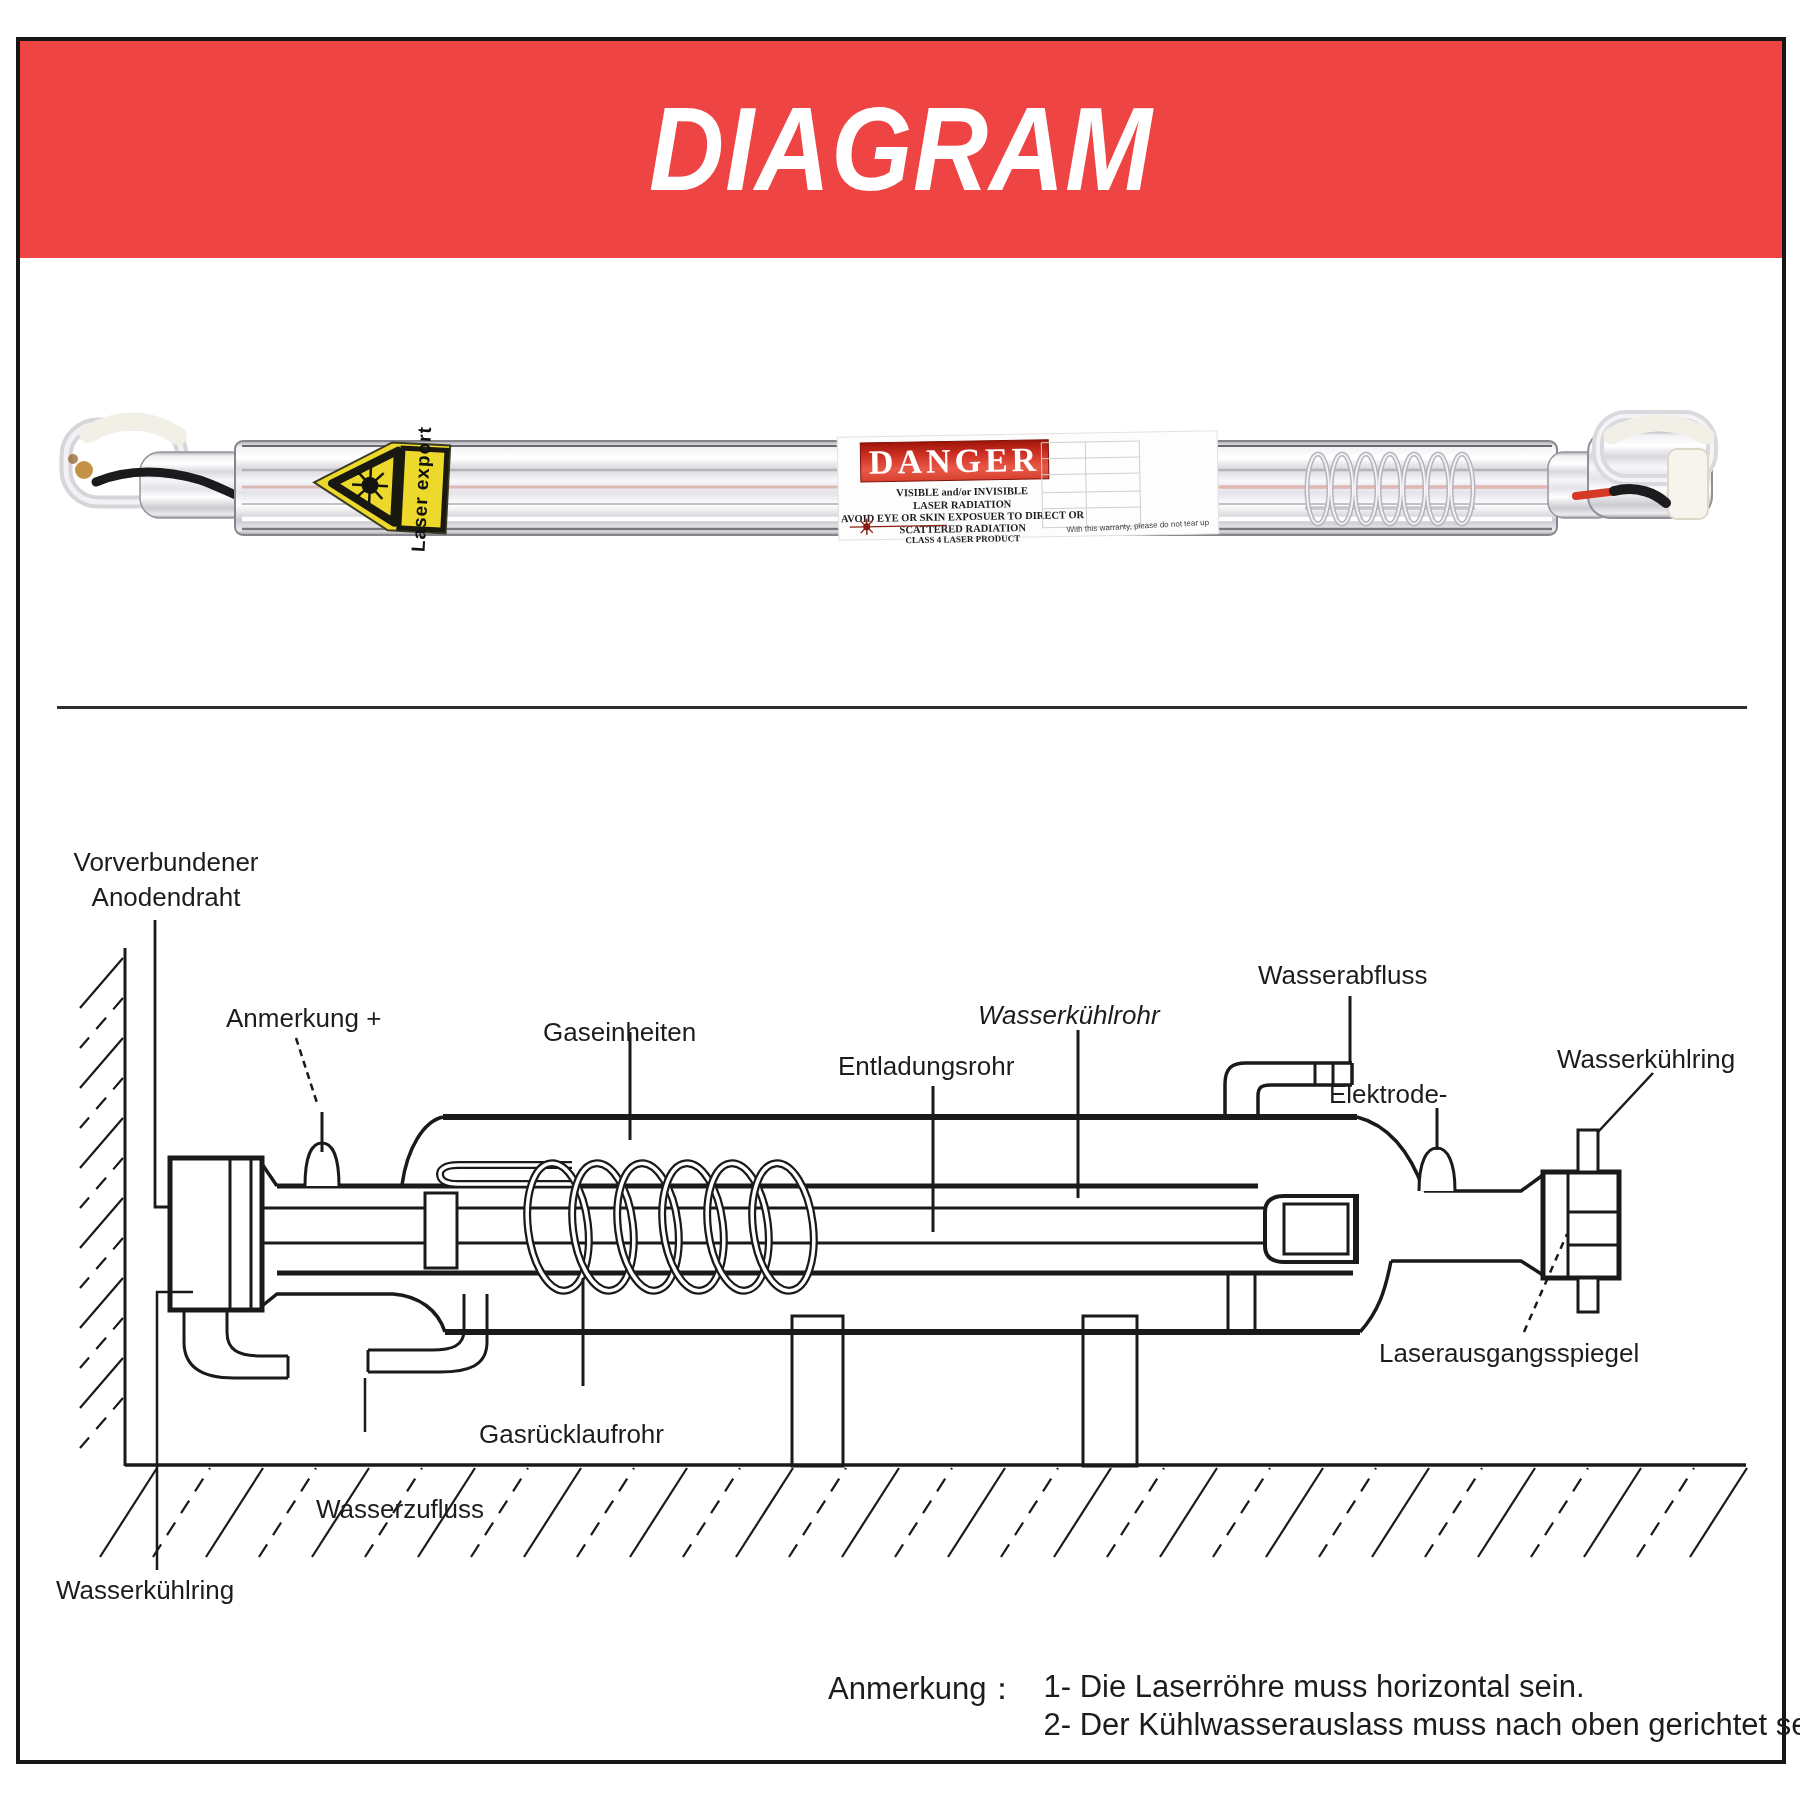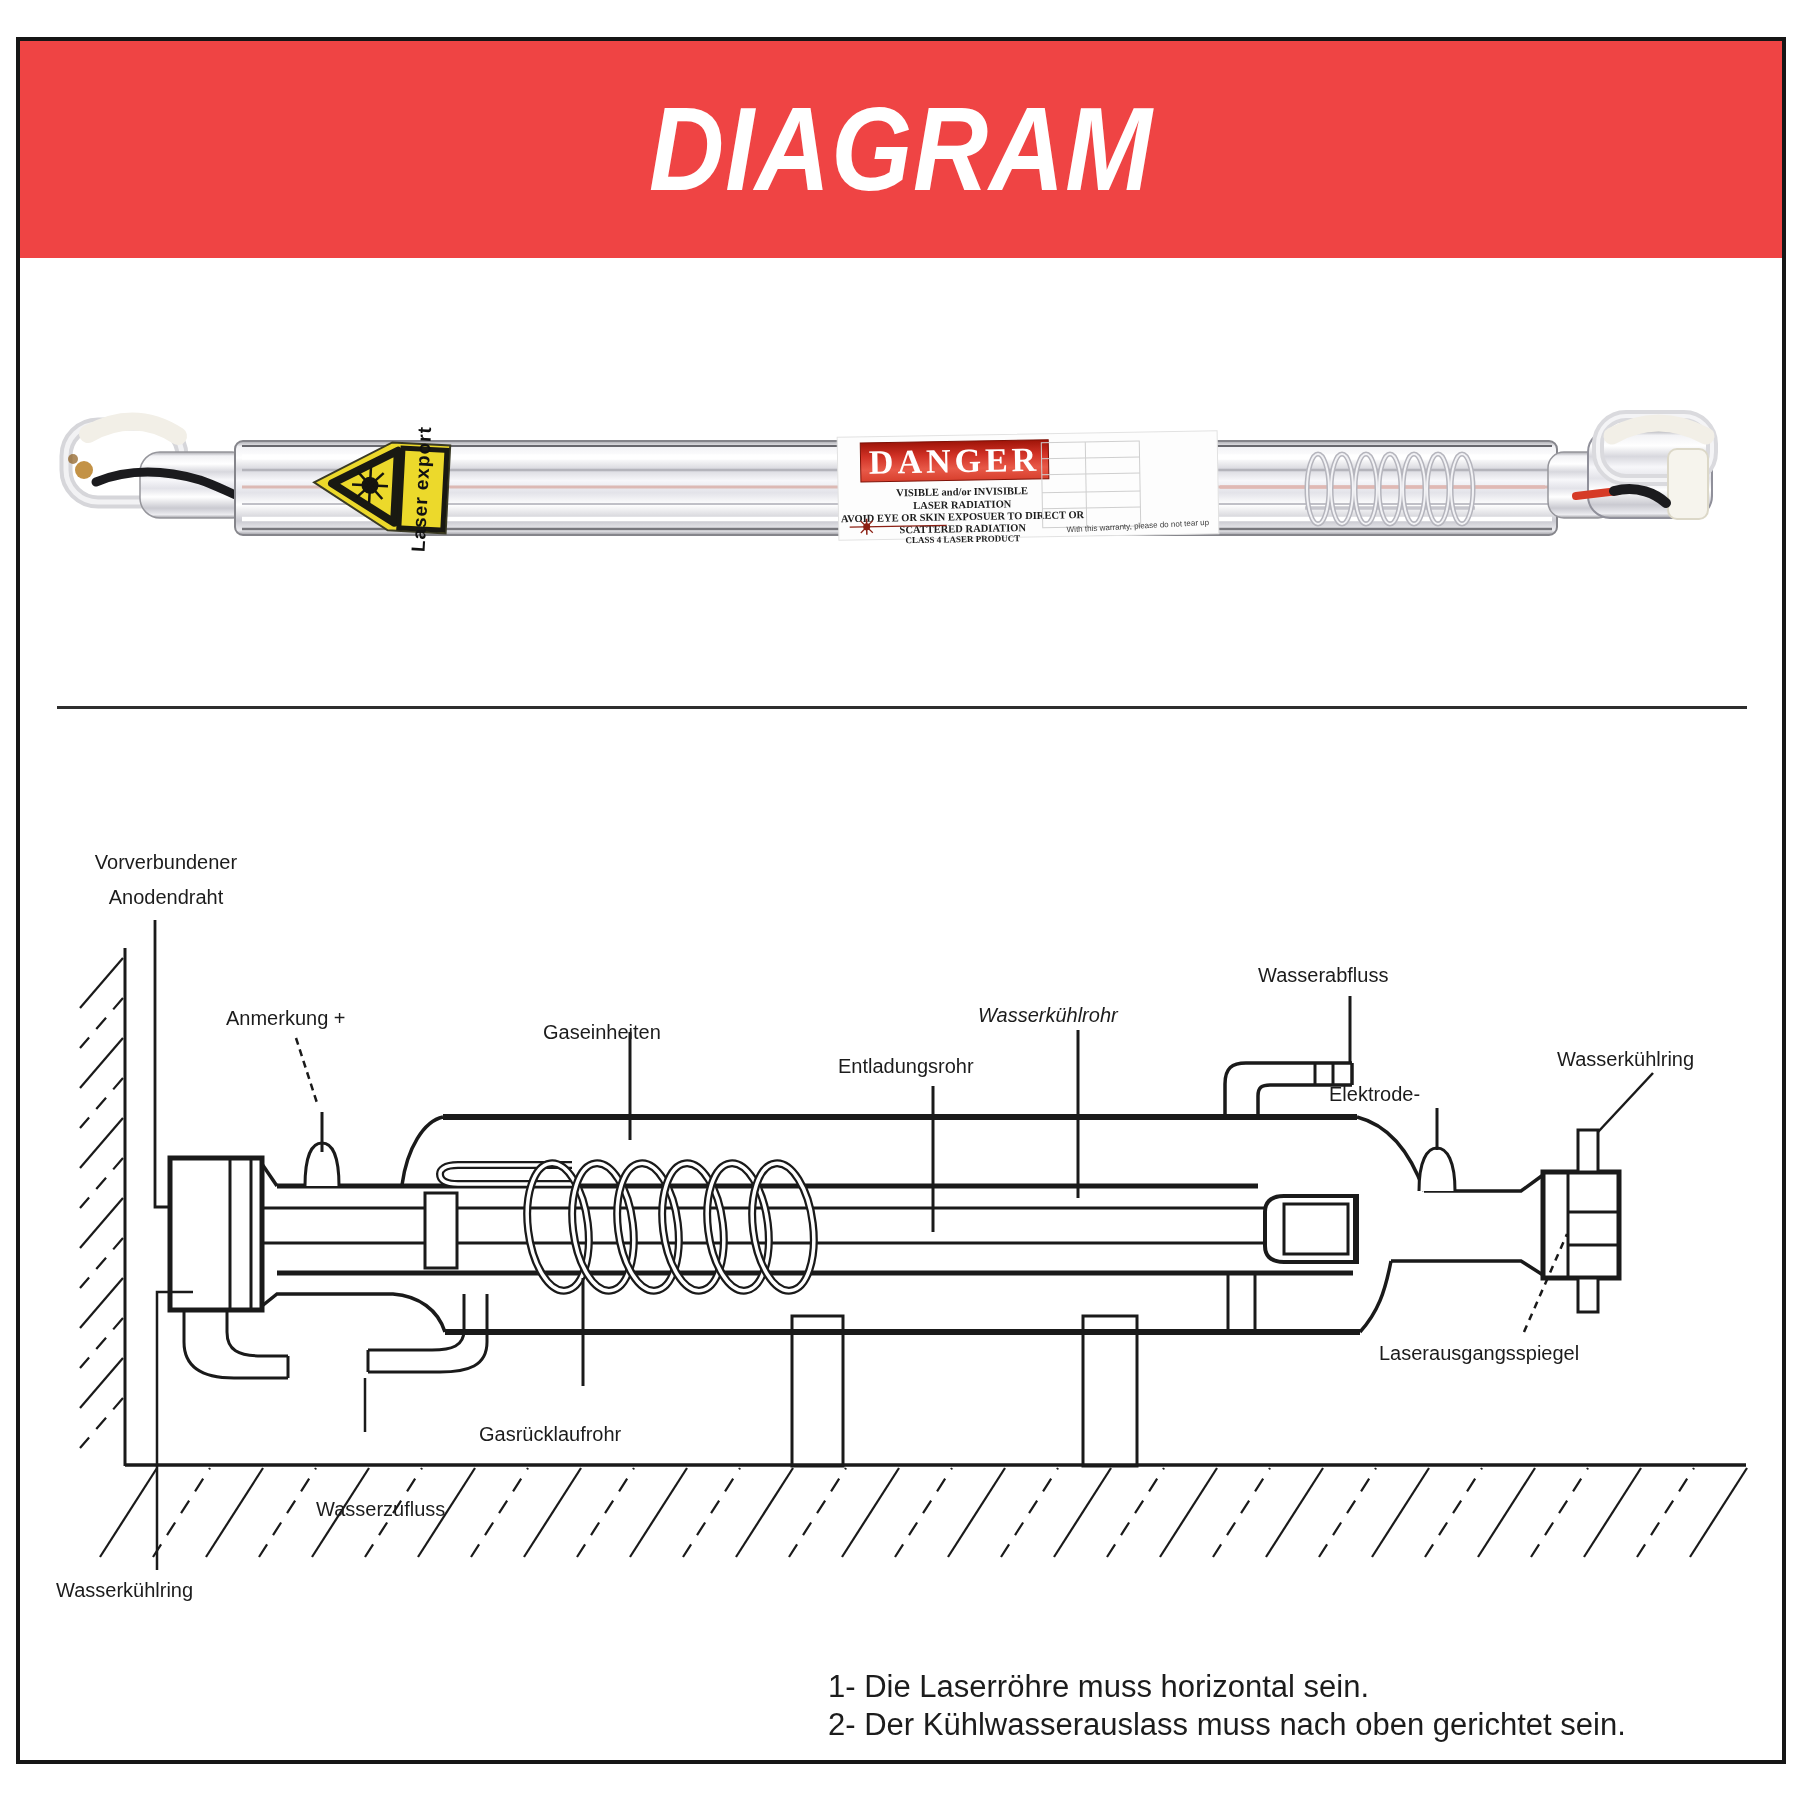--- a/index.html
+++ b/index.html
@@ -6,21 +6,21 @@
   #page{position:relative;width:1800px;height:1800px;background:#ffffff;overflow:hidden;
         font-family:"Liberation Sans", sans-serif;color:#1c1c1c;}
   .frame{position:absolute;left:16px;top:37px;width:1762px;height:1719px;
          border:4px solid #161616;background:#ffffff;}
   .banner{position:absolute;left:0;top:0;width:100%;height:217px;background:#ef4444;}
   .title{position:absolute;left:0;top:0;width:100%;height:217px;line-height:217px;
          text-align:center;color:#ffffff;font-size:104px;font-weight:bold;font-style:italic;
          transform:scaleY(1.14);letter-spacing:1px;}
   #art{position:absolute;left:0;top:0;width:1800px;height:1800px;}
   .divider{position:absolute;left:57px;top:706px;width:1690px;height:3px;background:#2e2e2e;}
-  .lbl{position:absolute;font-size:20px;color:#1c1c1c;white-space:nowrap;line-height:35px;}
+  .lbl{position:absolute;font-size:26px;color:#1c1c1c;white-space:nowrap;line-height:35px;}
   .lbl-center{text-align:center;white-space:normal;}
   .notes{position:absolute;left:828px;top:1668px;display:flex;font-size:31px;color:#1c1c1c;}
   .notes .head{margin-right:26px;white-space:nowrap;}
   .notes .lines div{white-space:nowrap;line-height:38px;}
 </style>
 </head>
 <body>
 
 <div id="page">
 
@@ -321,19 +321,20 @@
   <div class="lbl" style="left:978px;top:998px;font-style:italic;">Wasserkühlrohr</div>
   <div class="lbl" style="left:1258px;top:958px;">Wasserabfluss</div>
   <div class="lbl" style="left:1329px;top:1077px;">Elektrode-</div>
   <div class="lbl" style="left:1557px;top:1042px;">Wasserkühlring</div>
   <div class="lbl" style="left:1379px;top:1336px;">Laserausgangsspiegel</div>
   <div class="lbl" style="left:479px;top:1385px;margin-top:32px;">Gasrücklaufrohr</div>
   <div class="lbl" style="left:269px;top:1492px;margin-left:47px;">Wasserzufluss</div>
   <div class="lbl" style="left:56px;top:1573px;">Wasserkühlring</div>
 
   <div class="notes">
+    <div class="head">Anmerkung：</div>
     <div class="lines">
       <div>1- Die Laserröhre muss horizontal sein.</div>
       <div>2- Der Kühlwasserauslass muss nach oben gerichtet sein.</div>
     </div>
   </div>
 
 </div>
 
 </body></html>

